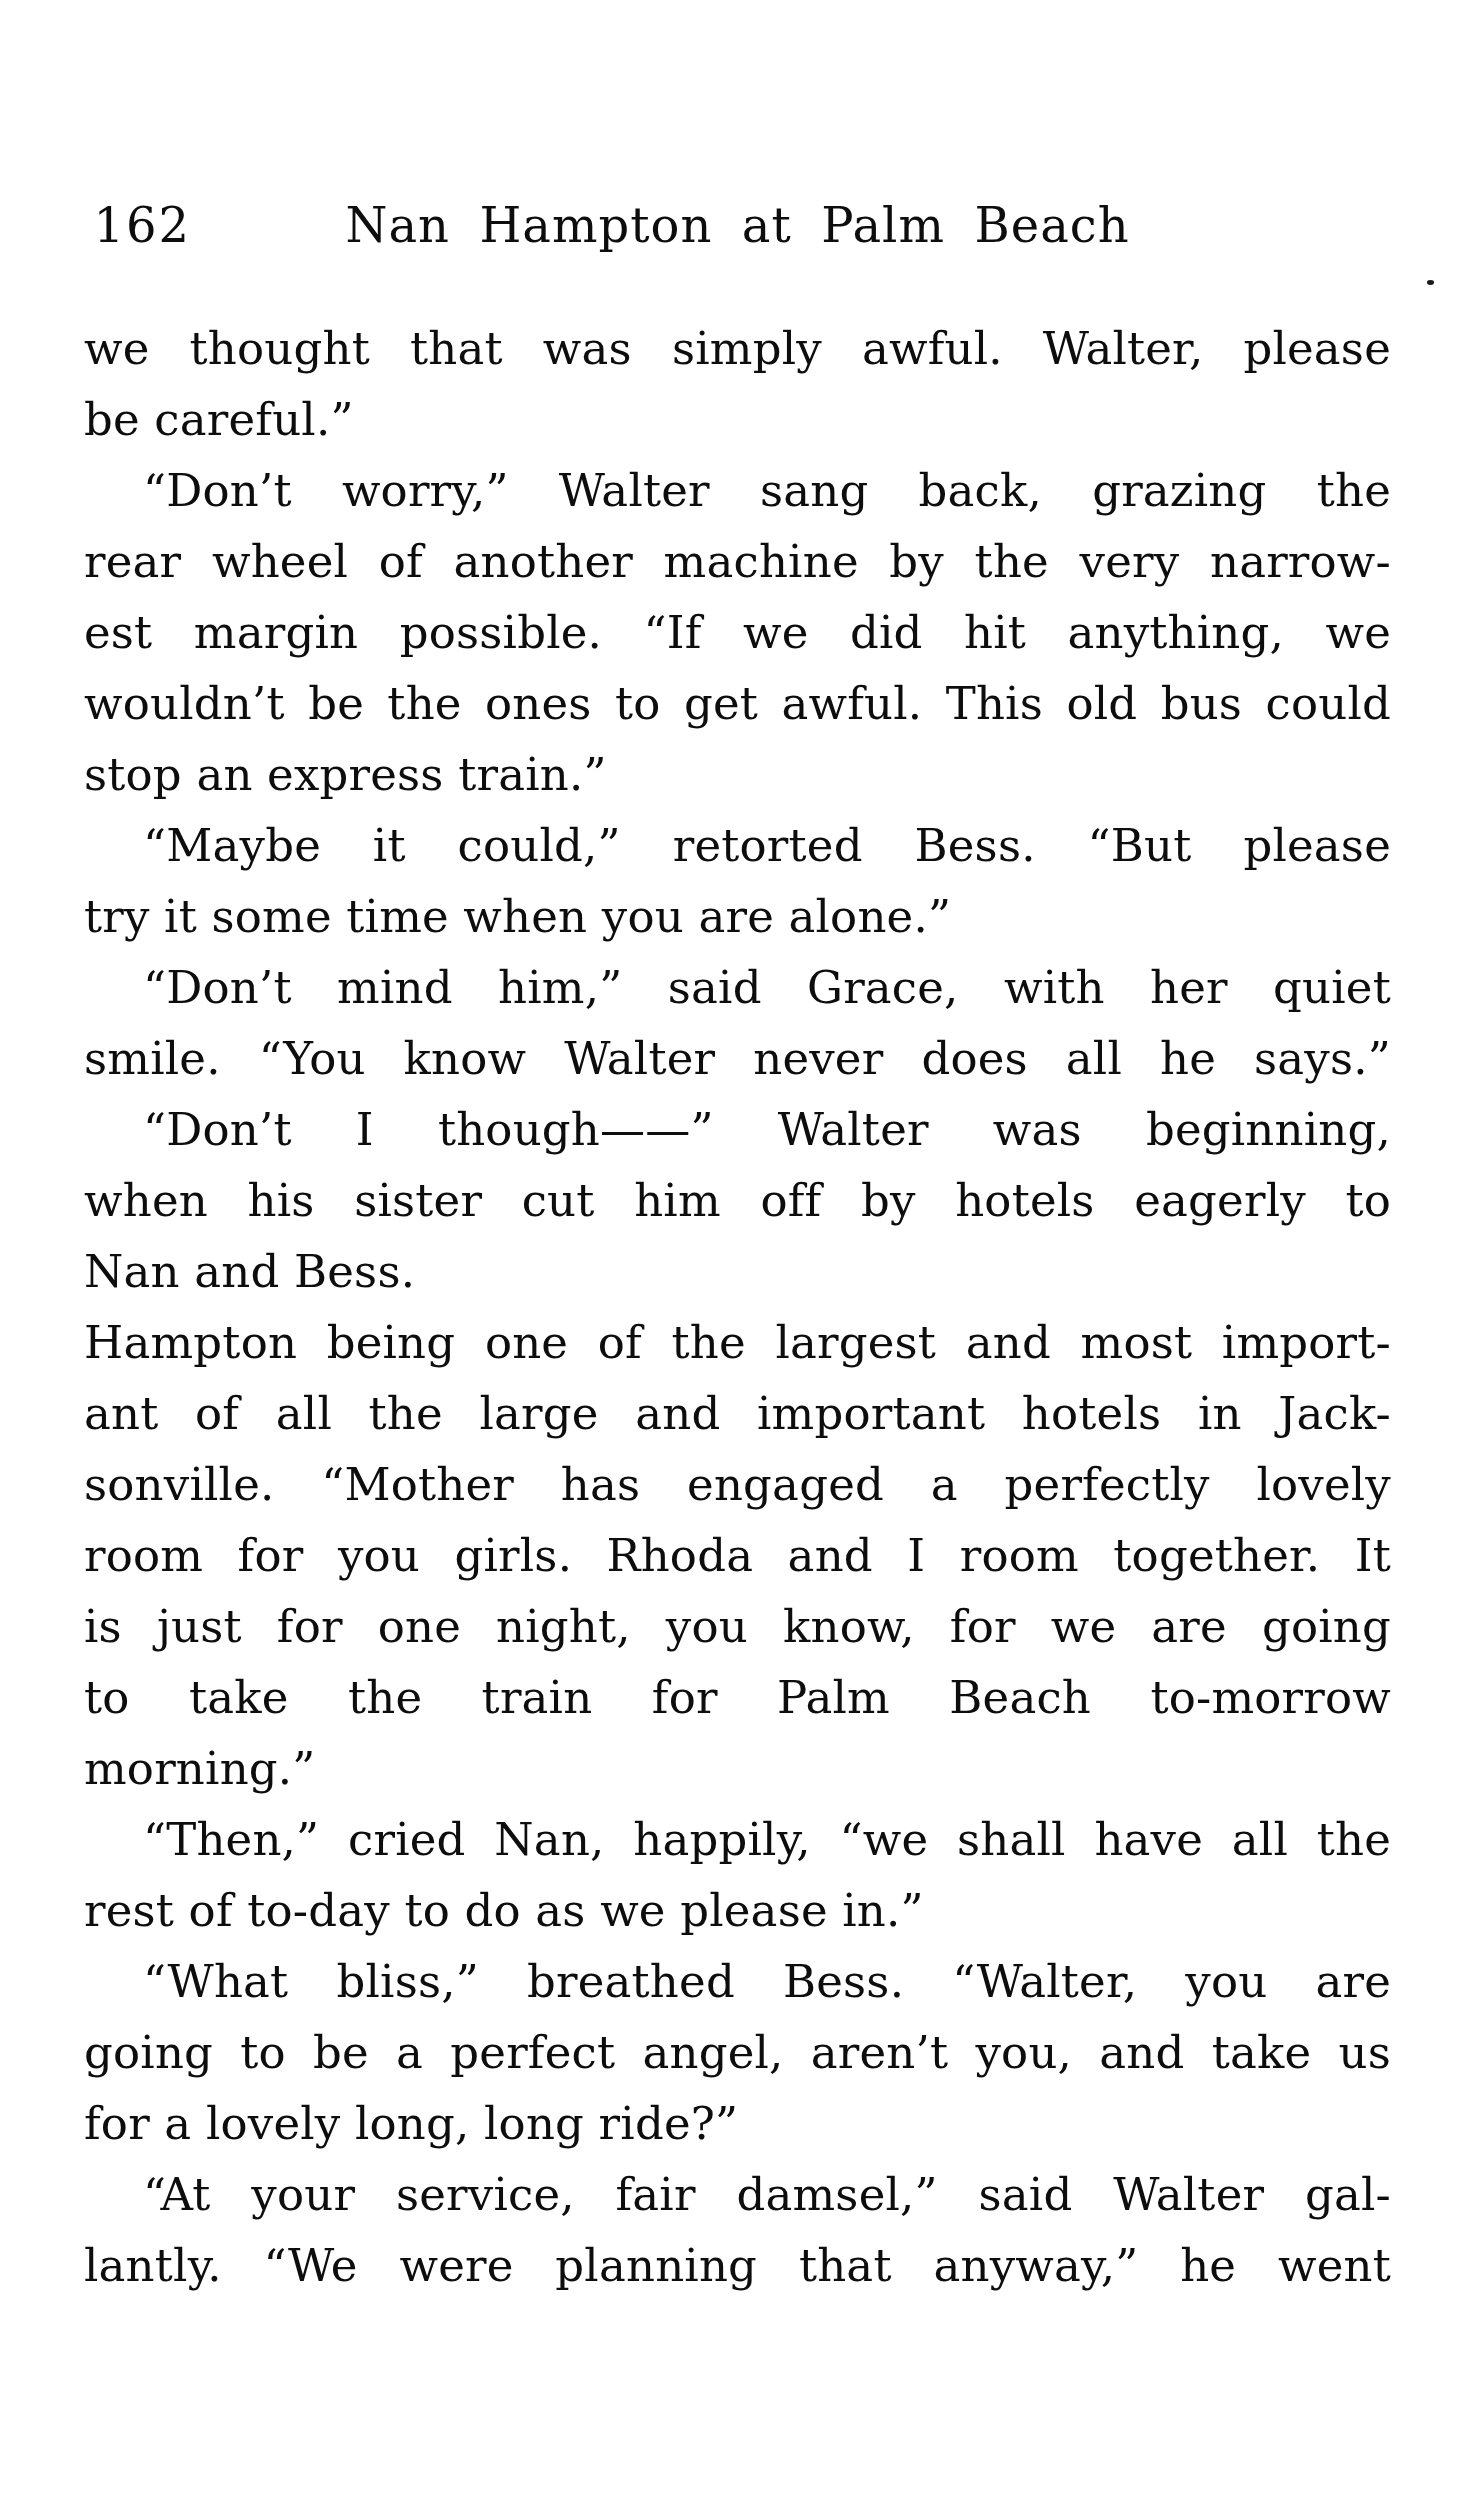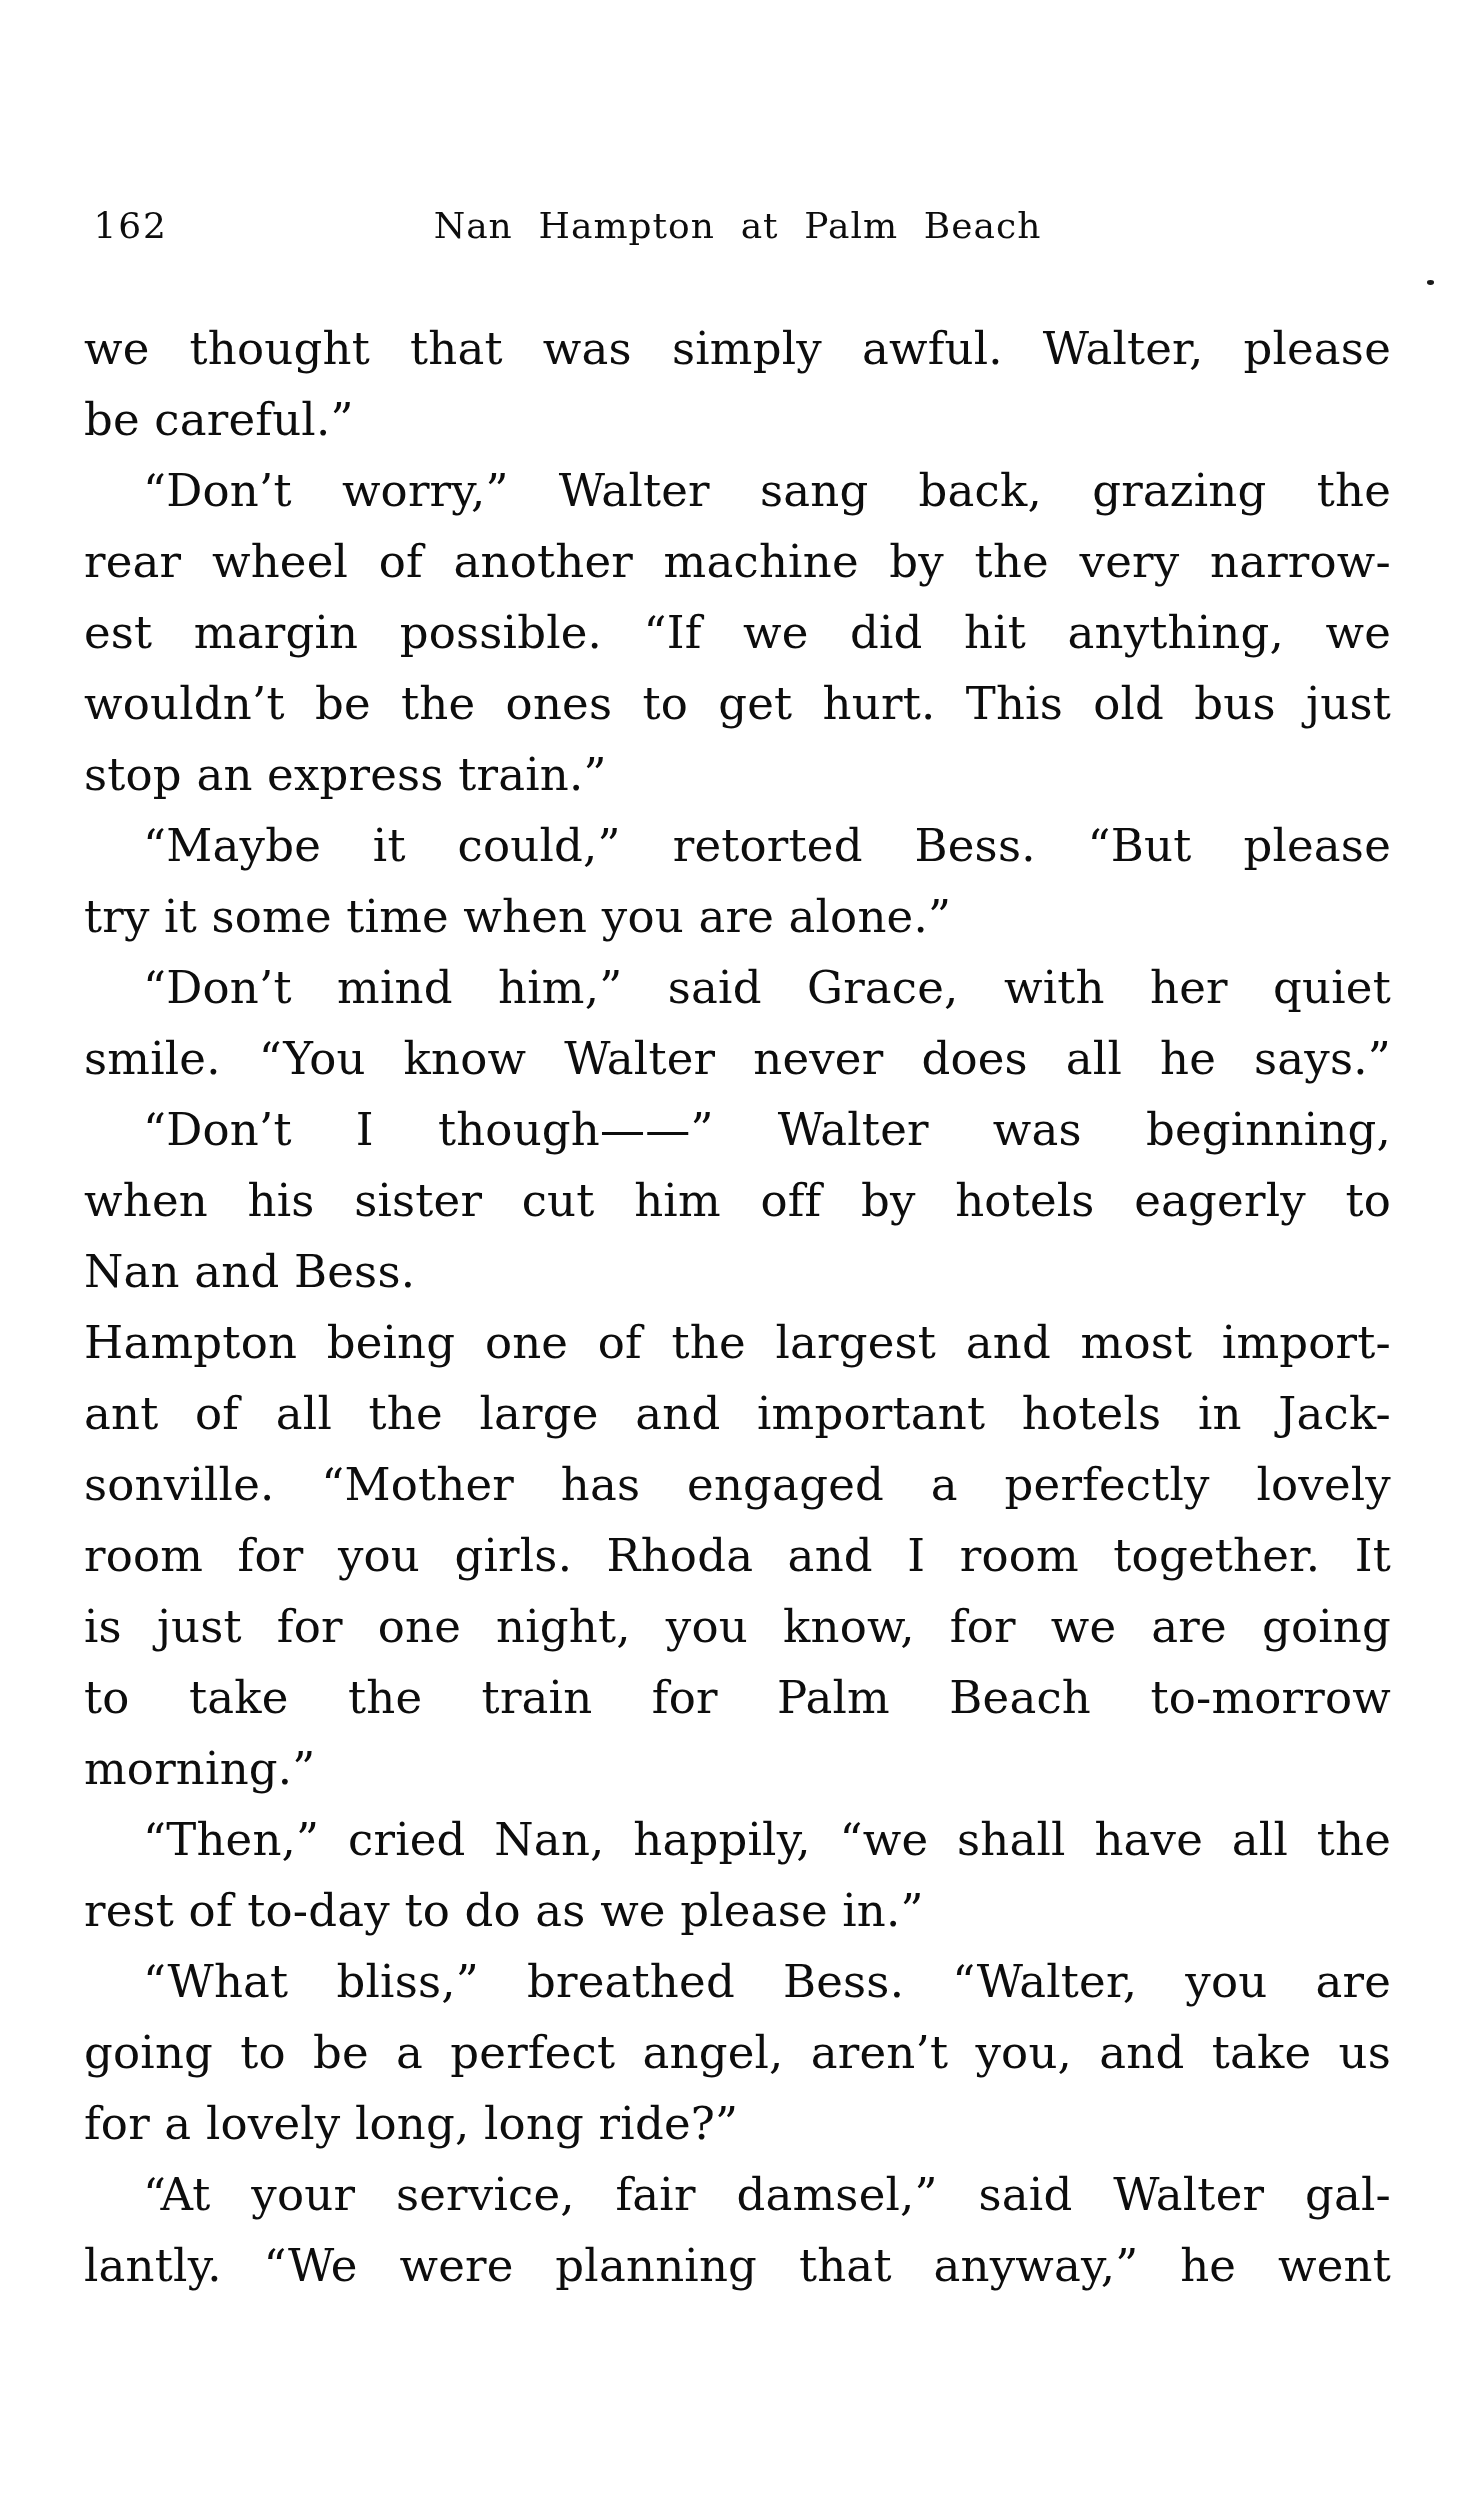--- a/index.html
+++ b/index.html
@@ -19,21 +19,21 @@
   .content {
     position: absolute;
     left: 84px;
     top: 190px;
     width: 1307px;
   }
   .running-head {
     position: relative;
     height: 71px;
     line-height: 71px;
-    font-size: 36px;
+    font-size: 48px;
     margin-bottom: 52px;
     white-space: nowrap;
   }
   .folio {
     position: absolute;
     left: 9.5px;
     top: 0;
     letter-spacing: 1.9px;
   }
   .running-title {
@@ -74,21 +74,21 @@
     <div class="running-head">
       <span class="folio">162</span>
       <span class="running-title">Nan Hampton at Palm Beach</span>
     </div>
     <div class="body-text" id="body-text">
         <div class="line">we thought that was simply awful.  Walter, please</div>
         <div class="line no-just">be careful.”</div>
         <div class="line indent">“Don’t worry,” Walter sang back, grazing the</div>
         <div class="line">rear wheel of another machine by the very narrow-</div>
         <div class="line">est margin possible.  “If we did hit anything, we</div>
-        <div class="line">wouldn’t be the ones to get hurt.  This old bus just</div>
+        <div class="line">wouldn’t be the ones to get awful.  This old bus could</div>
         <div class="line no-just">stop an express train.”</div>
         <div class="line indent">“Maybe it could,” retorted Bess.  “But please</div>
         <div class="line no-just">try it some time when you are alone.”</div>
         <div class="line indent">“Don’t mind him,” said Grace, with her quiet</div>
         <div class="line">smile.  “You know Walter never does all he says.”</div>
         <div class="line indent">“Don’t I though——” Walter was beginning,</div>
         <div class="line">when his sister cut him off by hotels eagerly to</div>
         <div class="line no-just">Nan and Bess.</div>
         <div class="line">Hampton being one of the largest and most import-</div>
         <div class="line">ant of all the large and important hotels in Jack-</div>

